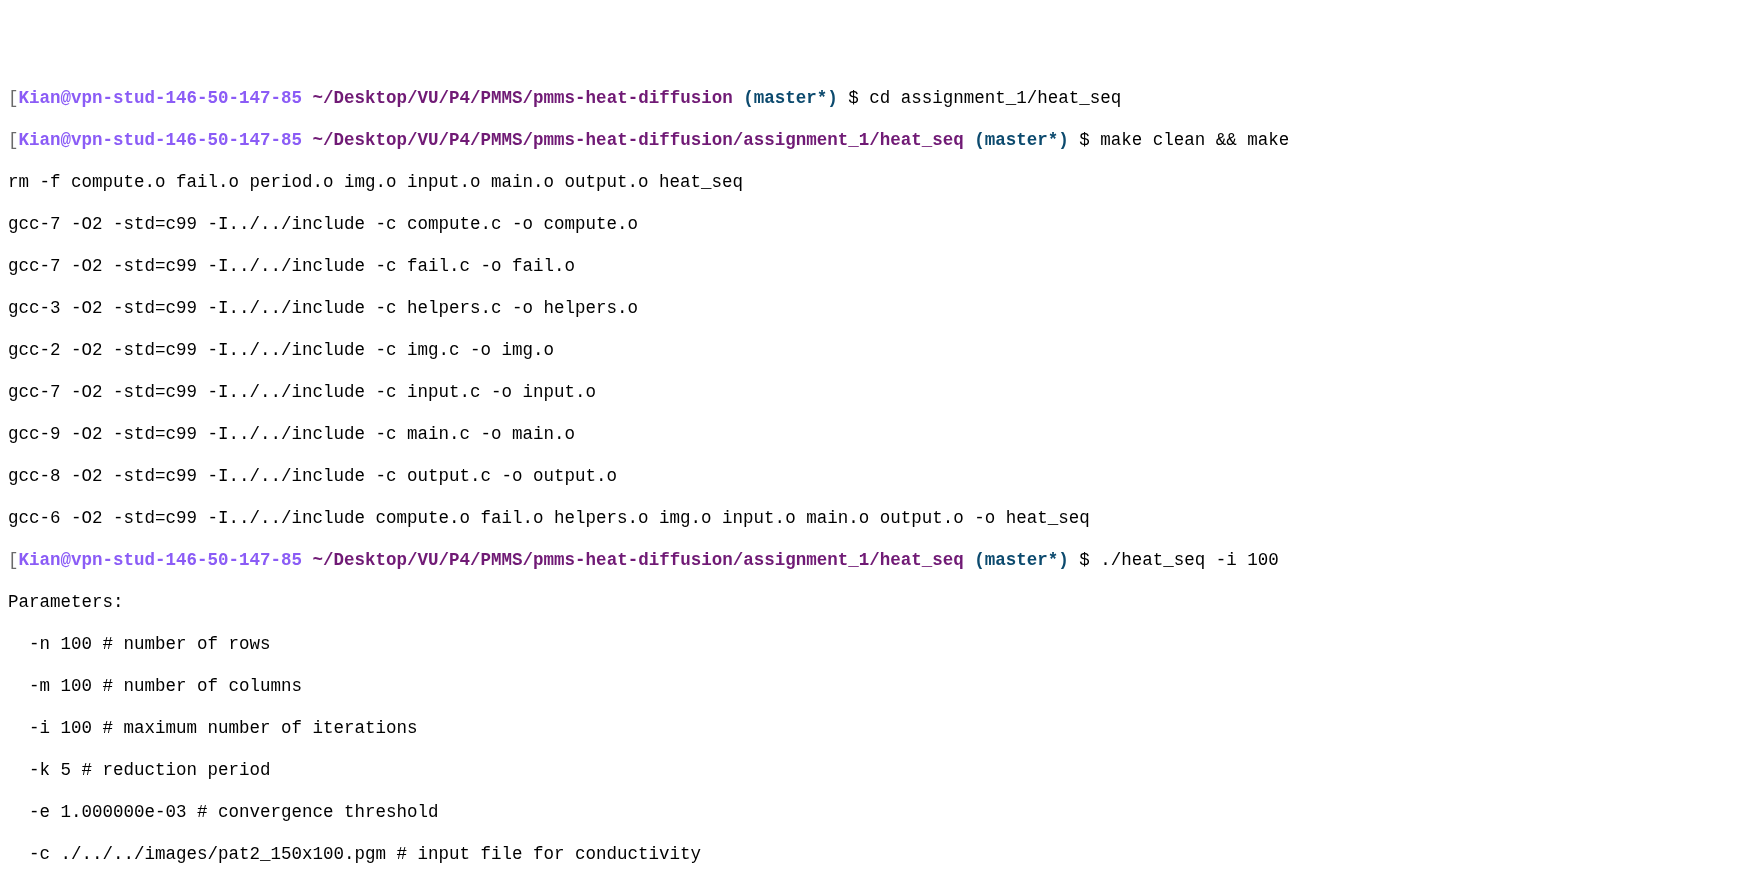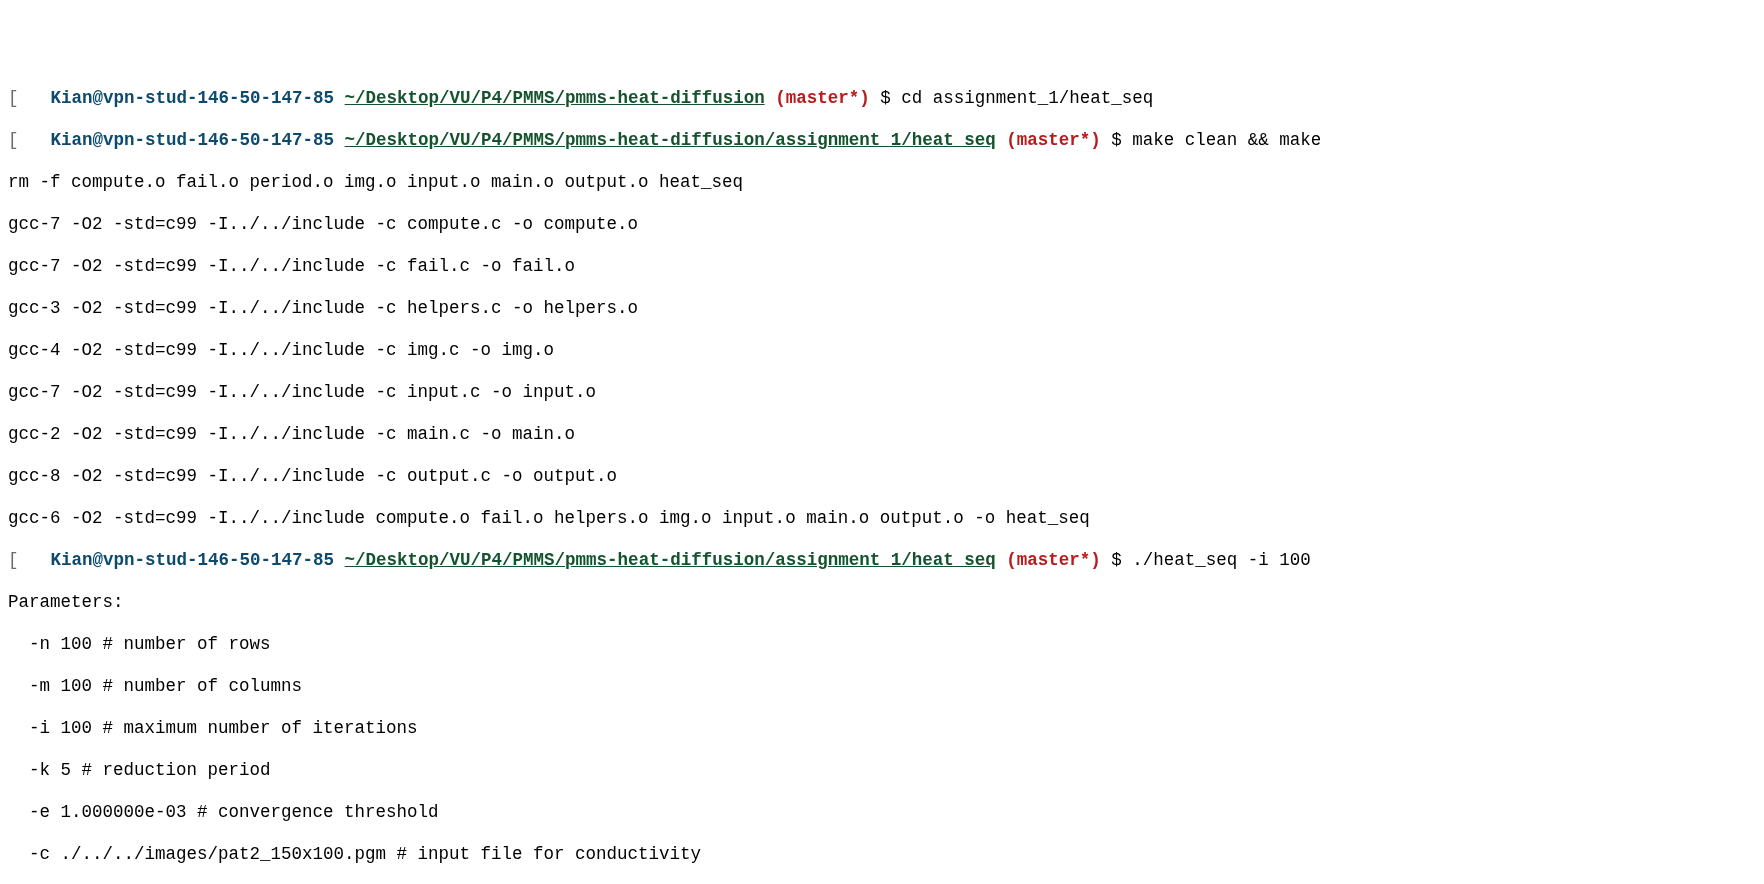--- a/index.html
+++ b/index.html
@@ -6,40 +6,40 @@
       margin: 0;
       padding: 4px 8px;
       background: #ffffff;
       font-family: "Menlo", "Monaco", "Courier New", monospace;
       font-size: 17.5px;
       line-height: 1.2;
       color: #000000;
       white-space: pre;
       overflow-x: auto;
     }
-    .green { color: #0c4a6e; font-weight: bold; margin-left: 32px; }
-    .purple { color: #14532d; font-weight: bold; text-decoration: underline; }
-    .blue { color: #b91c1c; font-weight: bold; }
+    .green { color: #8b5cf6; font-weight: bold; }
+    .purple { color: #701a75; font-weight: bold; }
+    .blue { color: #0c4a6e; font-weight: bold; }
     .bracket { color: #6a6a6a; }
     .line { display: block; }
   </style>
 </head>
 <body>
 
 
 
 <span class="line"><span class="bracket">[</span><span class="green">Kian@vpn-stud-146-50-147-85</span> <span class="purple">~/Desktop/VU/P4/PMMS/pmms-heat-diffusion</span> <span class="blue">(master*)</span><span> $ </span><span>cd assignment_1/heat_seq</span></span>
 <span class="line"><span class="bracket">[</span><span class="green">Kian@vpn-stud-146-50-147-85</span> <span class="purple">~/Desktop/VU/P4/PMMS/pmms-heat-diffusion/assignment_1/heat_seq</span> <span class="blue">(master*)</span><span> $ </span><span>make clean &amp;&amp; make</span></span>
 <span class="line">rm -f compute.o fail.o period.o img.o input.o main.o output.o heat_seq</span>
 <span class="line">gcc-7 -O2 -std=c99 -I../../include -c compute.c -o compute.o</span>
 <span class="line">gcc-7 -O2 -std=c99 -I../../include -c fail.c -o fail.o</span>
 <span class="line">gcc-3 -O2 -std=c99 -I../../include -c helpers.c -o helpers.o</span>
-<span class="line">gcc-4 -O2 -std=c99 -I../../include -c img.c -o img.o</span>
+<span class="line">gcc-2 -O2 -std=c99 -I../../include -c img.c -o img.o</span>
 <span class="line">gcc-7 -O2 -std=c99 -I../../include -c input.c -o input.o</span>
-<span class="line">gcc-2 -O2 -std=c99 -I../../include -c main.c -o main.o</span>
+<span class="line">gcc-9 -O2 -std=c99 -I../../include -c main.c -o main.o</span>
 <span class="line">gcc-8 -O2 -std=c99 -I../../include -c output.c -o output.o</span>
 <span class="line">gcc-6 -O2 -std=c99 -I../../include compute.o fail.o helpers.o img.o input.o main.o output.o -o heat_seq</span>
 <span class="line"><span class="bracket">[</span><span class="green">Kian@vpn-stud-146-50-147-85</span> <span class="purple">~/Desktop/VU/P4/PMMS/pmms-heat-diffusion/assignment_1/heat_seq</span> <span class="blue">(master*)</span><span> $ </span><span>./heat_seq -i 100</span></span>
 <span class="line">Parameters:</span>
 <span class="line">  -n 100 # number of rows</span>
 <span class="line">  -m 100 # number of columns</span>
 <span class="line">  -i 100 # maximum number of iterations</span>
 <span class="line">  -k 5 # reduction period</span>
 <span class="line">  -e 1.000000e-03 # convergence threshold</span>
 <span class="line">  -c ./../../images/pat2_150x100.pgm # input file for conductivity</span>

